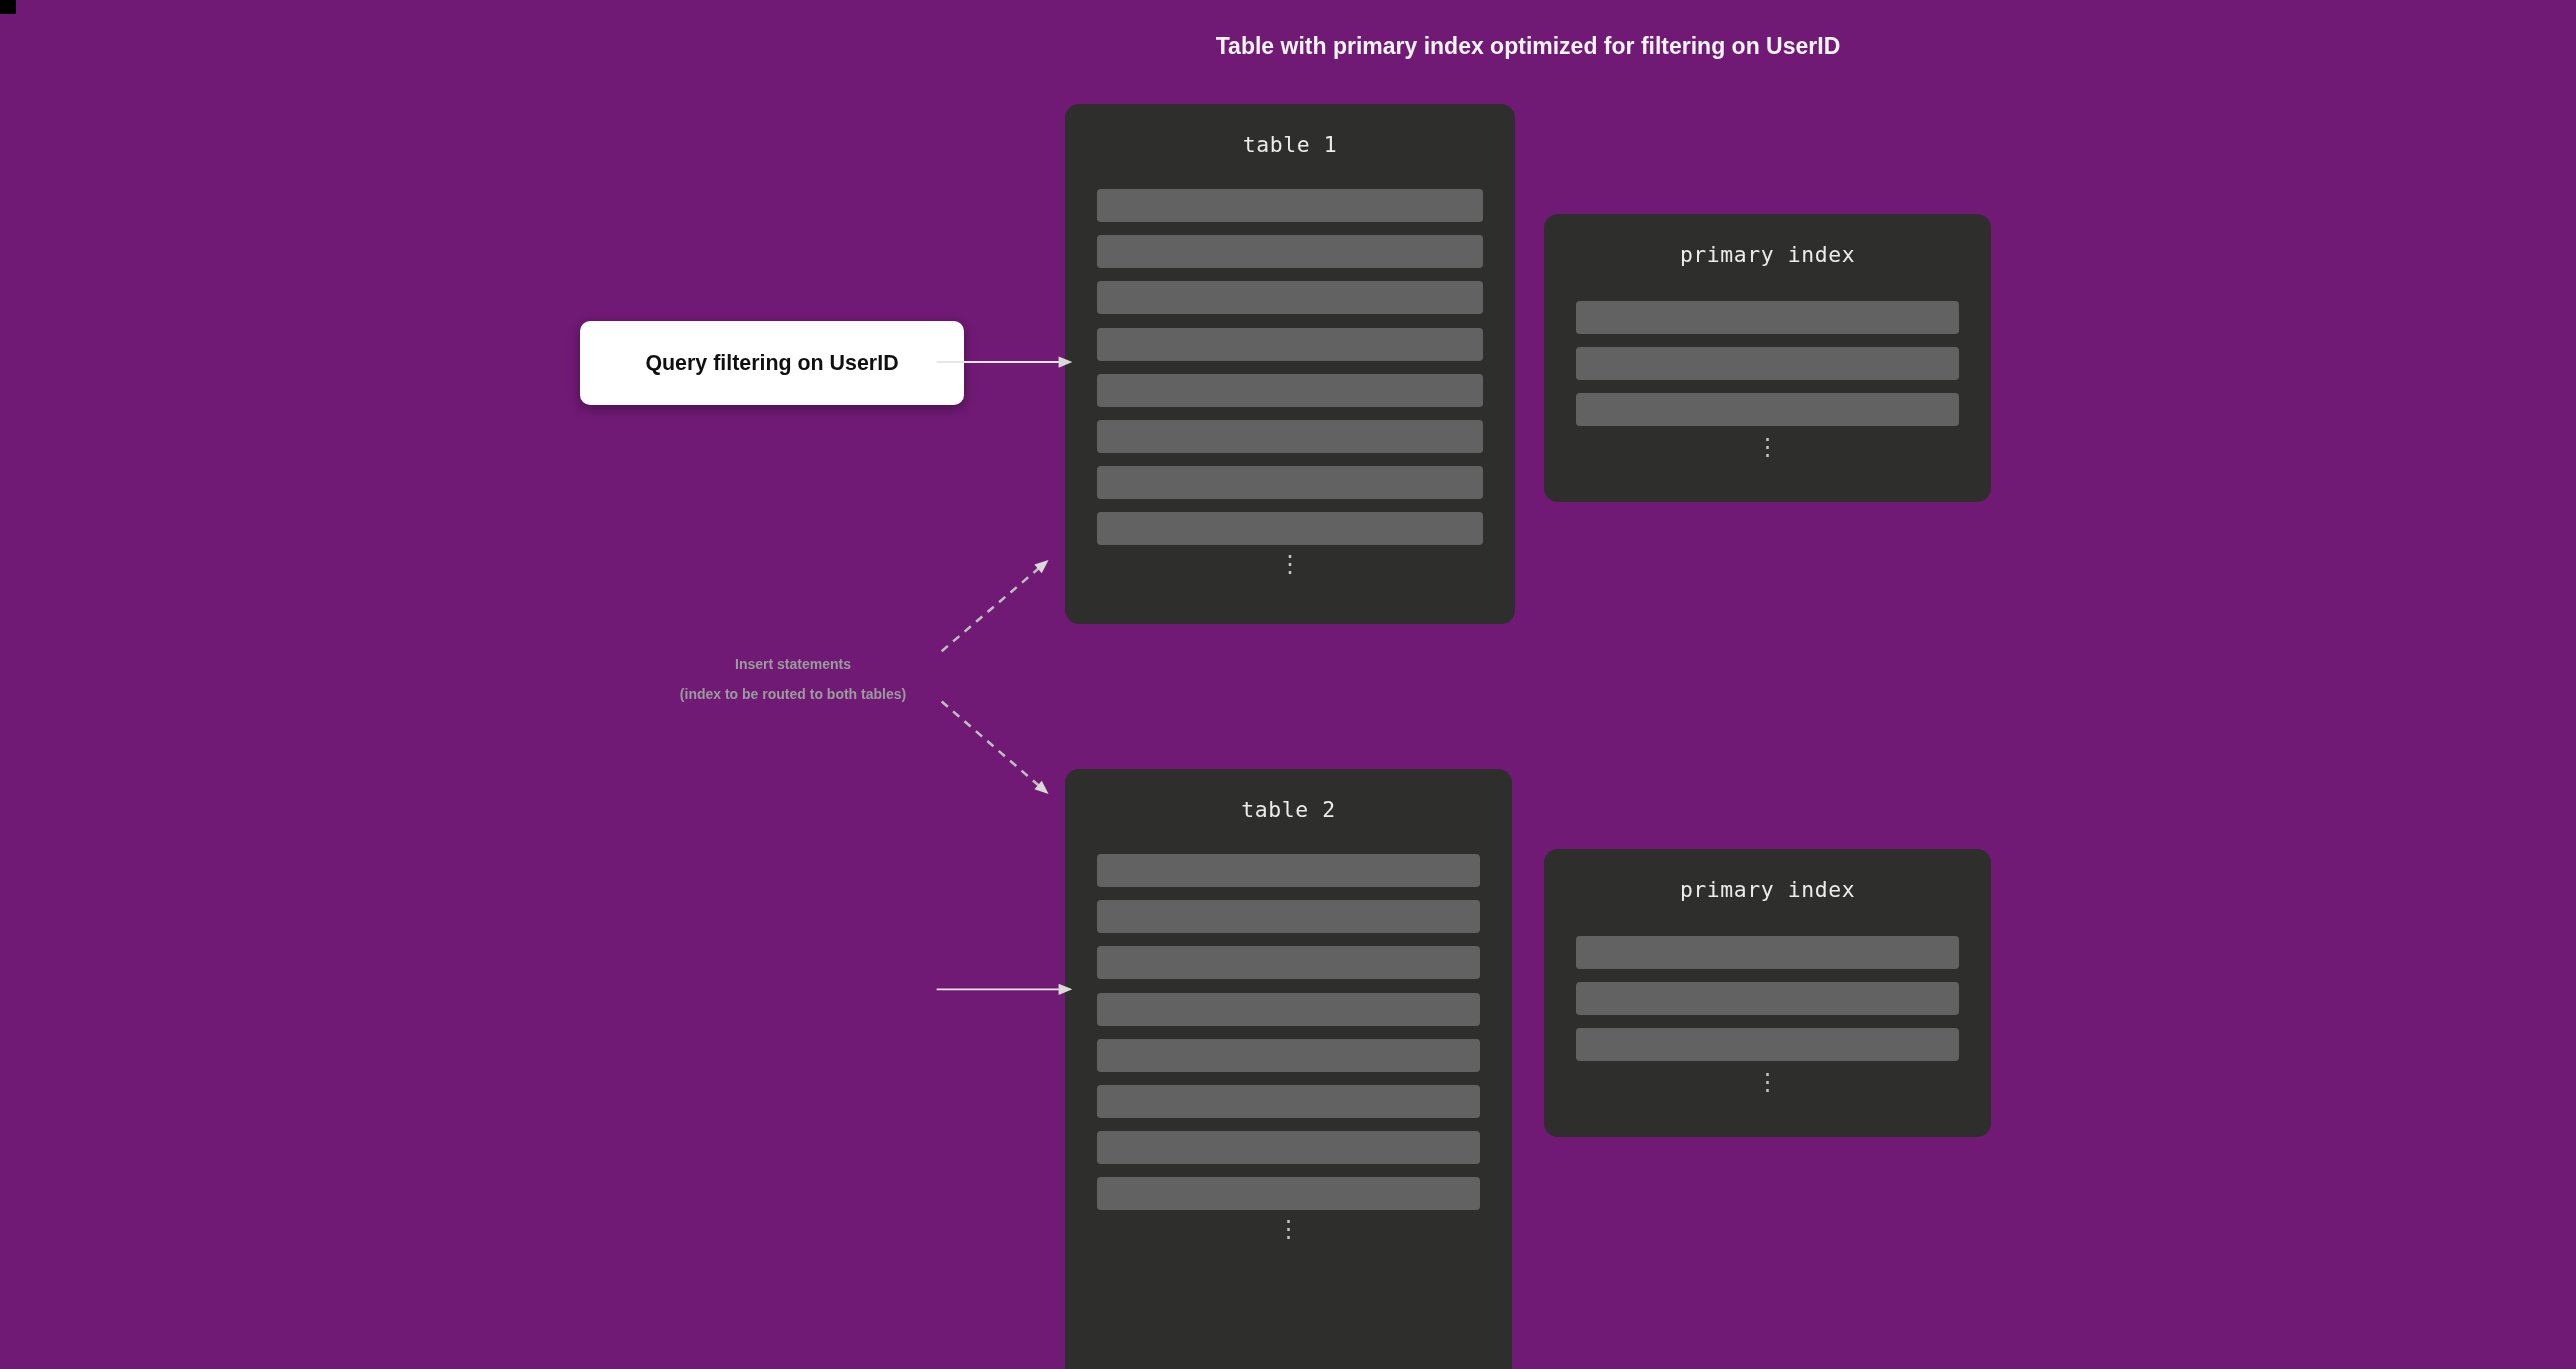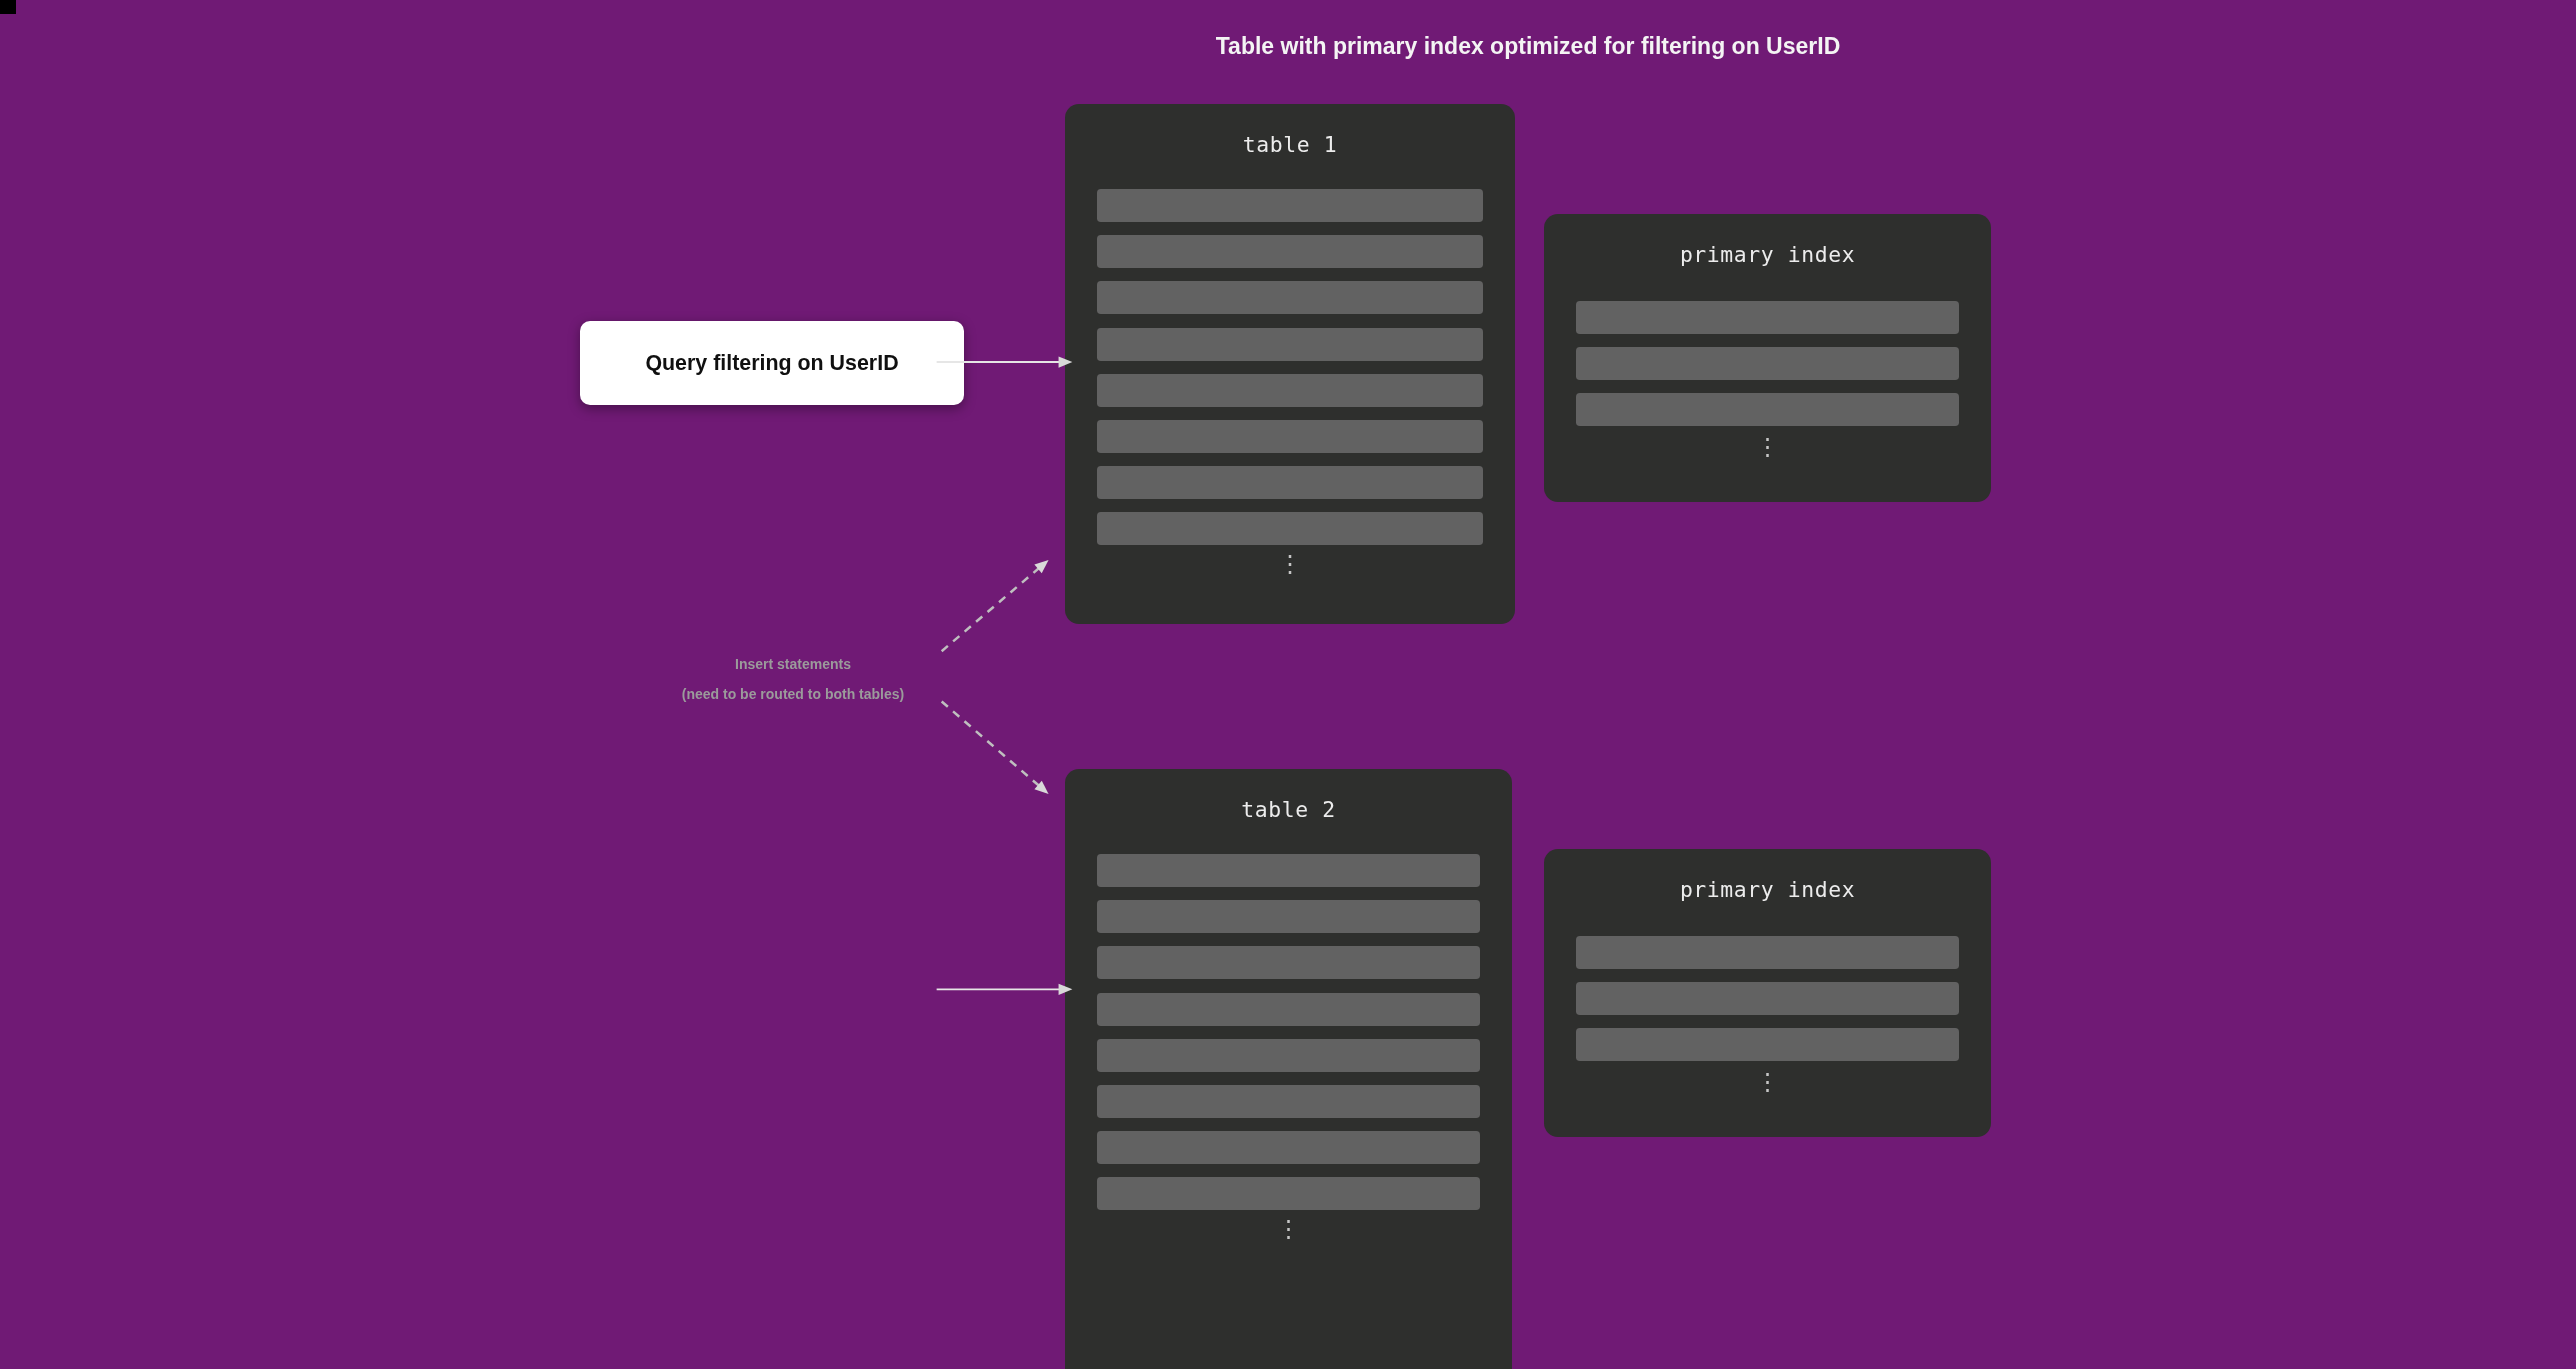--- a/index.html
+++ b/index.html
@@ -123,21 +123,21 @@
         <div class="bar"></div>
         <div class="bar"></div>
       </div>
     <div class="ellipsis index-e">⋮</div>
   </div>
 
   <div class="qlabel" id="qlabel1">Query filtering on UserID</div>
 
   <div class="note">
     <div>Insert statements</div>
-    <div>(need to be routed to both tables)</div>
+    <div>(index to be routed to both tables)</div>
   </div>
 
   <svg class="overlay" width="2576" height="1369" viewBox="0 0 4098 2178">
     <defs>
       <marker id="ah" markerUnits="userSpaceOnUse" markerWidth="26" markerHeight="26" refX="16" refY="13" orient="auto">
         <path d="M2,4 L24,13 L2,22 Z" fill="#d9d9d9"></path>
       </marker>
     </defs>
     <line x1="1490" y1="576" x2="1698" y2="576" stroke="#e6e6e6" stroke-width="3" marker-end="url(#ah)"></line>
     <line x1="1490" y1="1574" x2="1698" y2="1574" stroke="#e6e6e6" stroke-width="3" marker-end="url(#ah)"></line>

